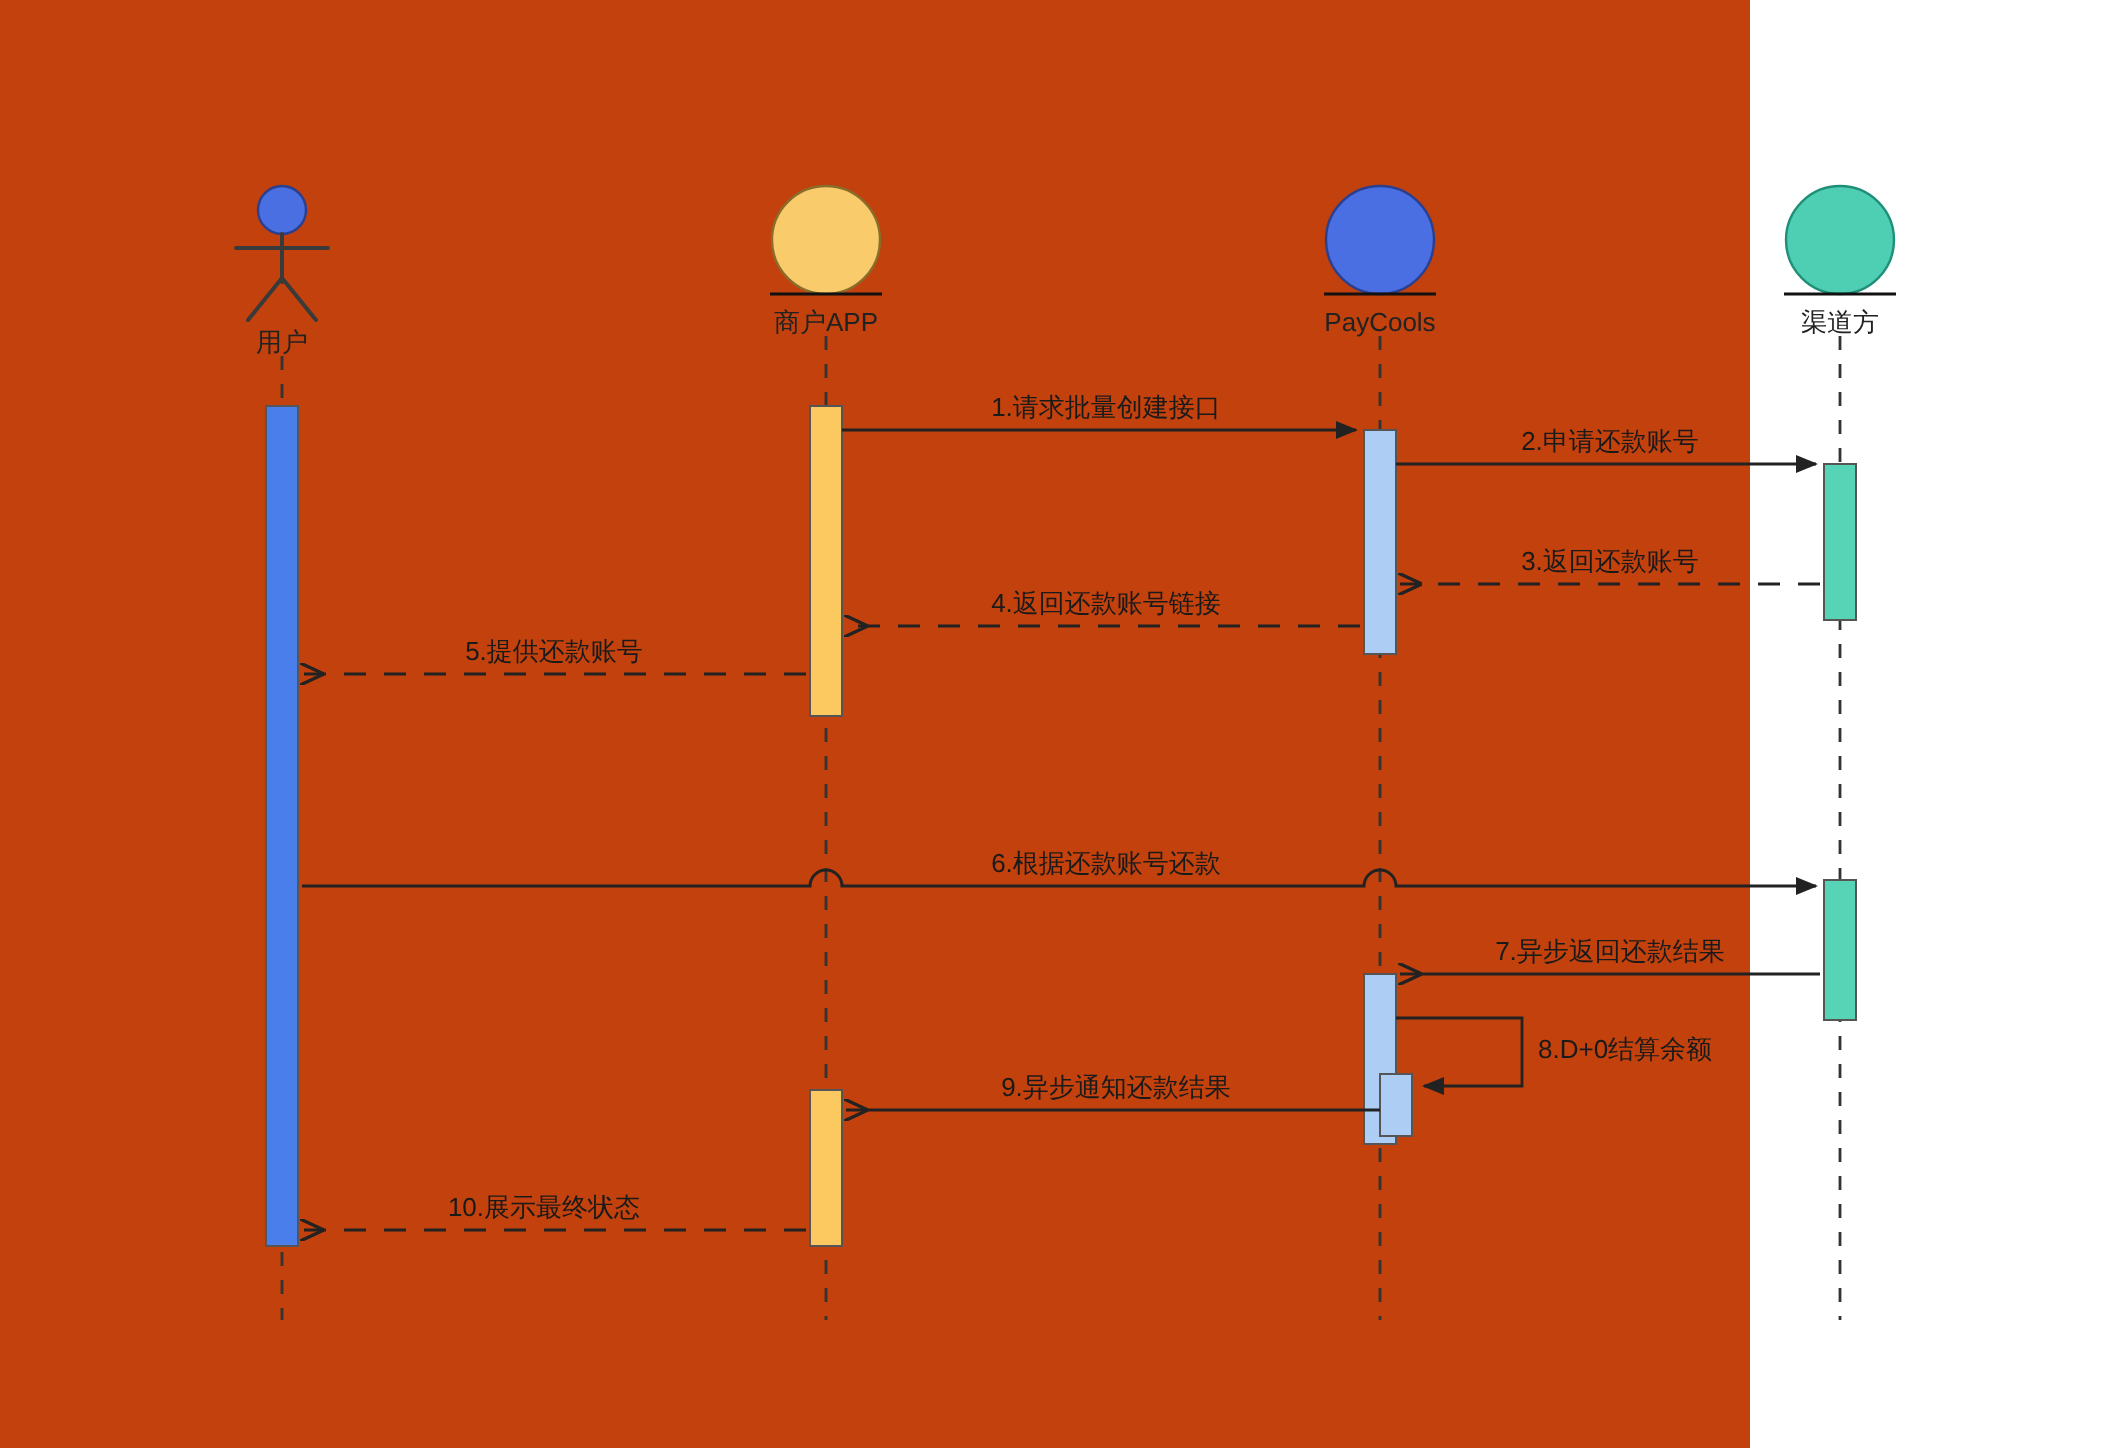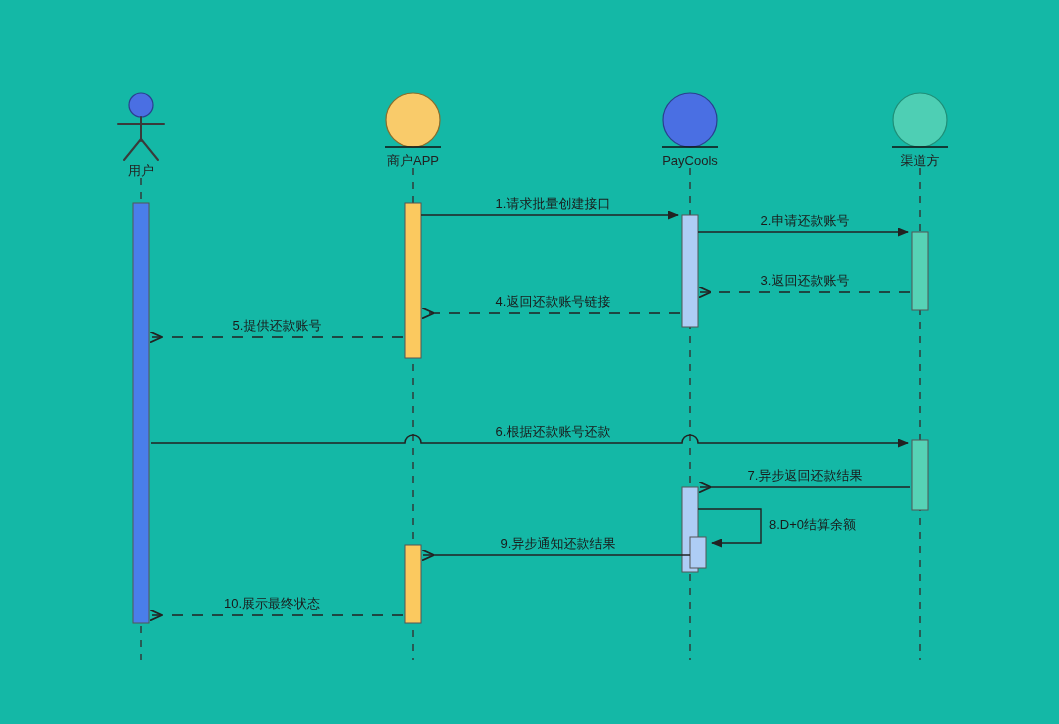--- a/index.html
+++ b/index.html
@@ -8,23 +8,23 @@
     background: #ffffff;
   }
   body {
     width: 1059px;
     height: 724px;
     font-family: "Liberation Sans", "DejaVu Sans", sans-serif;
     overflow: hidden;
   }
   #diagram-root {
     position: relative;
-    width: 1059px;
+    width: 875px;
     height: 724px;
-    background: #14b8a6;
+    background: #c2410c;
   }
   svg#seq-svg {
     position: absolute;
     left: 0;
     top: 0;
     width: 1059px;
     height: 724px;
   }
   .participant-label {
     font-family: "Liberation Sans", "DejaVu Sans", sans-serif;

